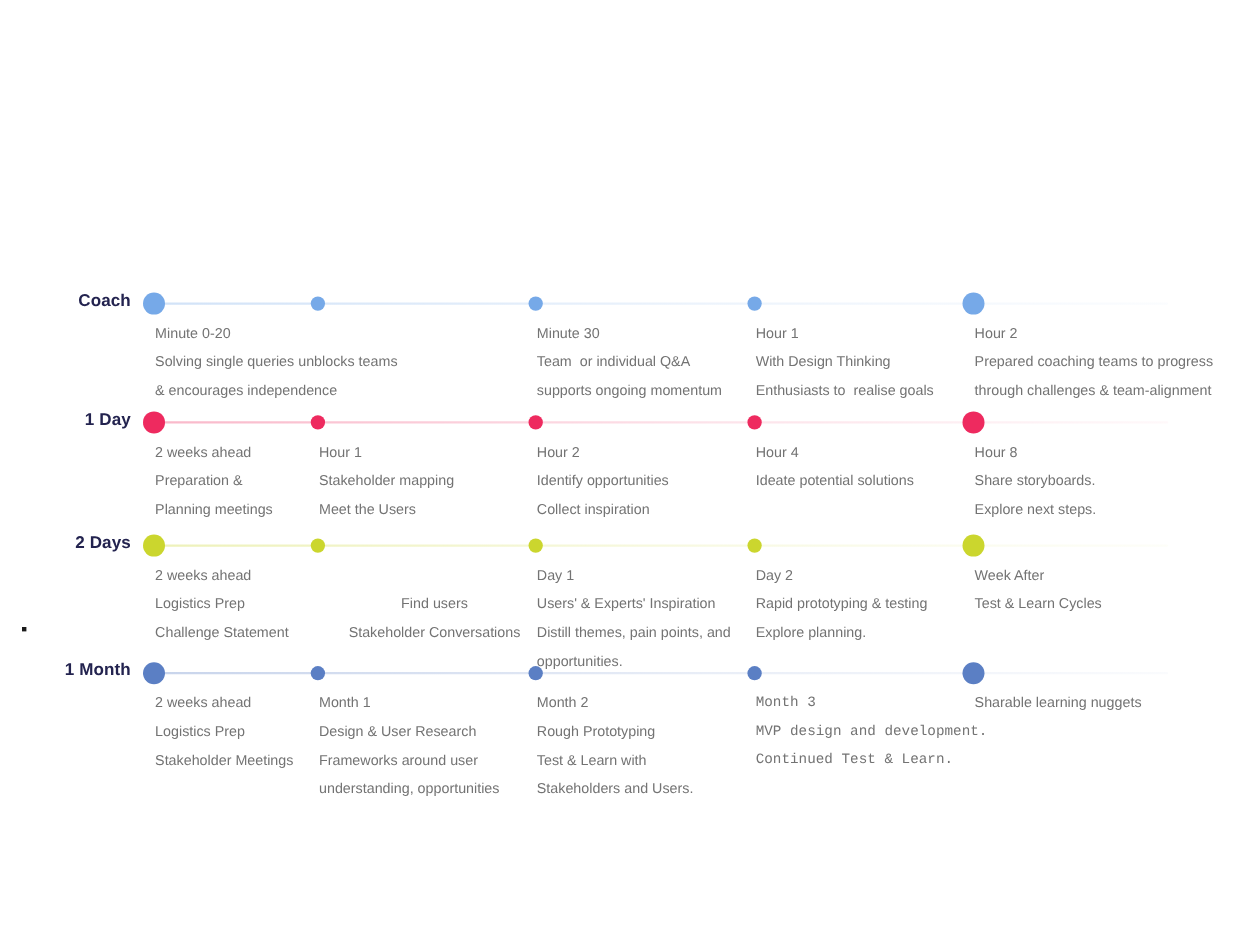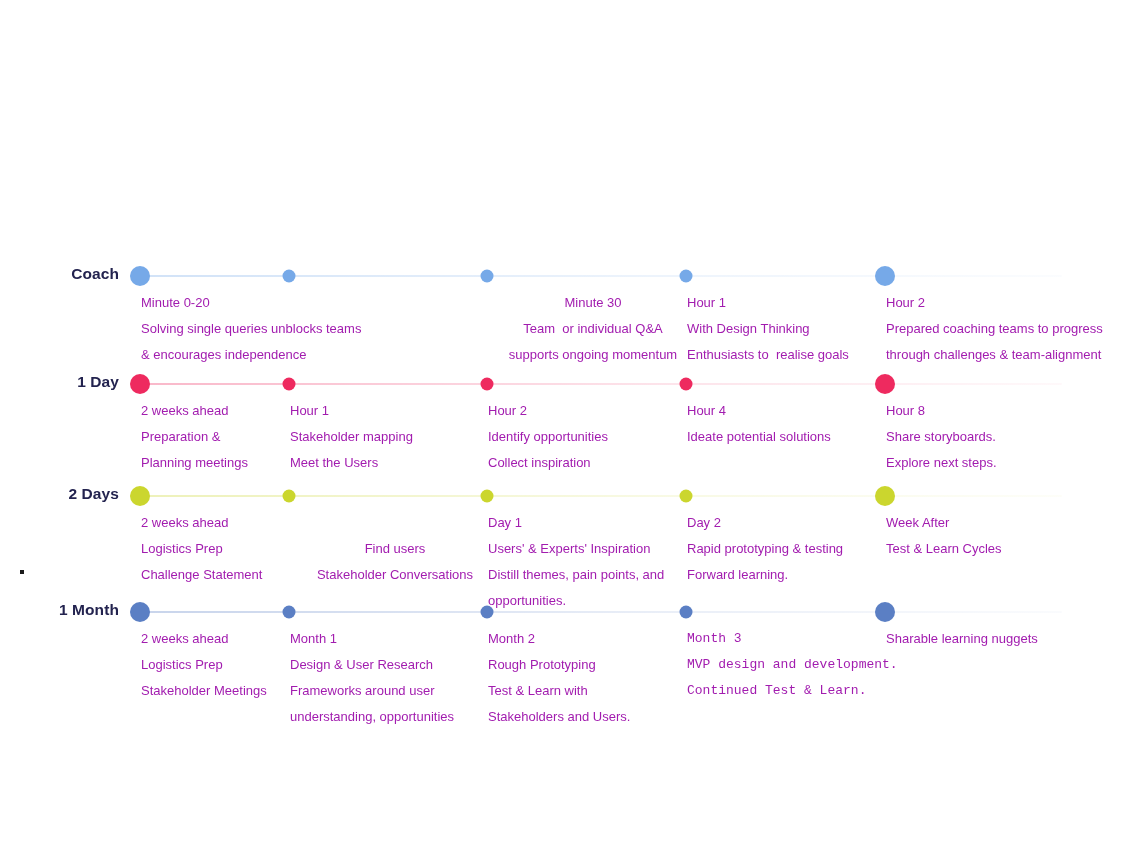--- a/index.html
+++ b/index.html
@@ -69,21 +69,21 @@
   }
 
   .col {
     position: absolute;
     top: 0;
   }
 
   .col-line {
     font-size: 13px;
     line-height: 26px;
-    color: #a21caf;
+    color: #737373;
     white-space: pre;
   }
 
   .col-line.blank {
     color: transparent;
   }
 </style>
 </head>
 <body>
 
@@ -93,21 +93,21 @@
       <div class="track-label" style="top: -11px;">Coach</div>
       <div class="rail" style="top: -1px; background: linear-gradient(to right, rgba(118, 169, 232, 0.333) 0%, rgba(118, 169, 232, 0.133) 55%, rgba(118, 169, 232, 0.03) 100%);"></div>
       <div class="node" style="width: 20px; height: 20px; left: 124px; top: 0px; background: rgb(118, 169, 232);"></div>
       <div class="col" style="left: 125px; top: 14px; width: 210px;">
         <div class="col-line">Minute 0-20</div>
         <div class="col-line">Solving single queries unblocks teams</div>
         <div class="col-line">&amp; encourages independence</div>
       </div>
       <div class="node" style="width: 13px; height: 13px; left: 273px; top: 0px; background: rgb(118, 169, 232);"></div>
       <div class="node" style="width: 13px; height: 13px; left: 471px; top: 0px; background: rgb(118, 169, 232);"></div>
-      <div class="col" style="left: 472px; top: 14px; width: 210px; text-align: center;">
+      <div class="col" style="left: 472px; top: 14px; width: 210px;">
         <div class="col-line">Minute 30</div>
         <div class="col-line">Team  or individual Q&amp;A</div>
         <div class="col-line">supports ongoing momentum</div>
       </div>
       <div class="node" style="width: 13px; height: 13px; left: 670px; top: 0px; background: rgb(118, 169, 232);"></div>
       <div class="col" style="left: 671px; top: 14px; width: 210px;">
         <div class="col-line">Hour 1</div>
         <div class="col-line">With Design Thinking</div>
         <div class="col-line">Enthusiasts to  realise goals</div>
       </div>
@@ -170,21 +170,21 @@
       <div class="col" style="left: 472px; top: 14px; width: 210px;">
         <div class="col-line">Day 1</div>
         <div class="col-line">Users' &amp; Experts' Inspiration</div>
         <div class="col-line">Distill themes, pain points, and</div>
         <div class="col-line">opportunities.</div>
       </div>
       <div class="node" style="width: 13px; height: 13px; left: 670px; top: 0px; background: rgb(203, 214, 46);"></div>
       <div class="col" style="left: 671px; top: 14px; width: 210px;">
         <div class="col-line">Day 2</div>
         <div class="col-line">Rapid prototyping &amp; testing</div>
-        <div class="col-line">Forward learning.</div>
+        <div class="col-line">Explore planning.</div>
       </div>
       <div class="node" style="width: 20px; height: 20px; left: 869px; top: 0px; background: rgb(203, 214, 46);"></div>
       <div class="col" style="left: 870px; top: 14px; width: 210px;">
         <div class="col-line">Week After</div>
         <div class="col-line">Test &amp; Learn Cycles</div>
       </div>
     </div>
     <div class="track" style="top: 612px;">
       <div class="track-label" style="top: -11px;">1 Month</div>
       <div class="rail" style="top: -1px; background: linear-gradient(to right, rgba(91, 127, 196, 0.333) 0%, rgba(91, 127, 196, 0.133) 55%, rgba(91, 127, 196, 0.03) 100%);"></div>

